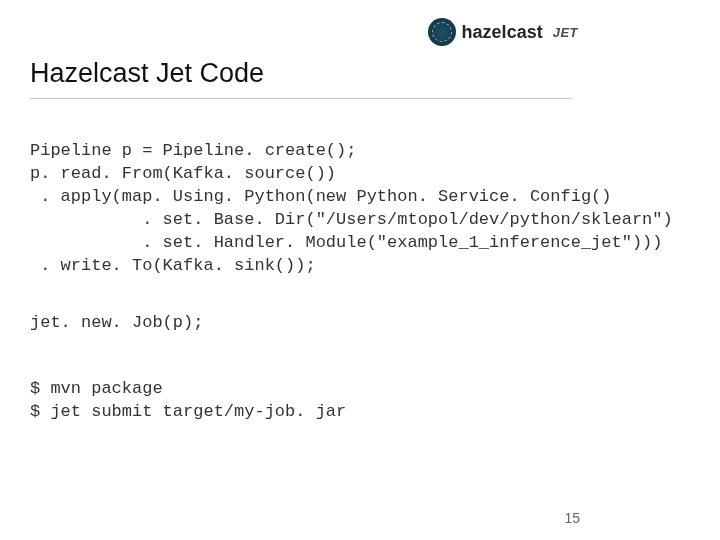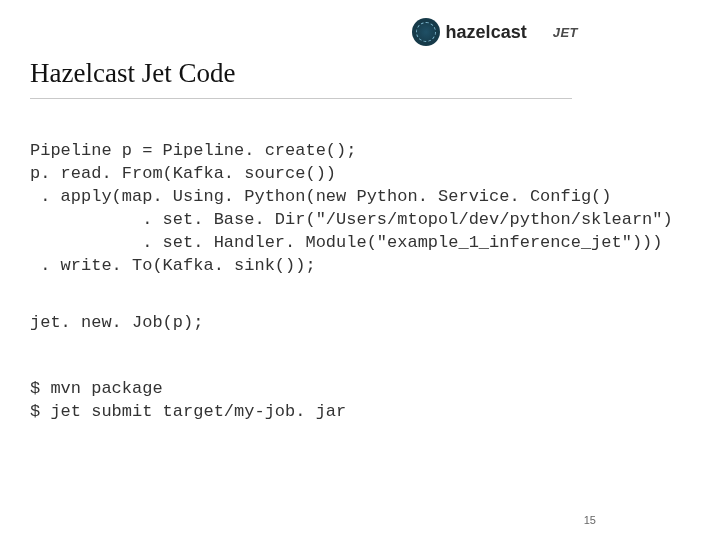--- a/index.html
+++ b/index.html
@@ -3,28 +3,28 @@
 <meta charset="utf-8">
 <style>
   * { margin: 0; padding: 0; box-sizing: border-box; }
   html, body { width: 720px; height: 540px; background: #fff; font-family: Arial, Helvetica, sans-serif; color: #222; }
   .slide { position: relative; width: 602px; height: 540px; }
   .brand { position: absolute; top: 18px; right: 24px; display: flex; align-items: center; gap: 6px; }
   .brand-icon { width: 28px; height: 28px; border-radius: 50%; background: #163a49; position: relative; }
   .brand-icon::after { content: ""; position: absolute; inset: 4px; border-radius: 50%; border: 1px dashed #7fbad1; background: radial-gradient(#1f5066, #163a49); }
   .brand-text { font-weight: 700; font-size: 18px; color: #262626; letter-spacing: 0; }
   .brand-text .bold { font-weight: 800; }
-  .brand-jet { font-weight: 800; font-size: 13px; color: #4b4b4b; margin-left: 20px; font-style: italic; letter-spacing: .5px; }
-  .title { position: absolute; top: 58px; left: 30px; font-size: 27px; font-weight: 400; color: #111; font-family: Liberation Serif, serif; }
+  .brand-jet { font-weight: 800; font-size: 13px; color: #4b4b4b; margin-left: 4px; font-style: italic; letter-spacing: .5px; }
+  .title { position: absolute; top: 58px; left: 30px; font-size: 27px; font-weight: 400; color: #111; }
   .rule { position: absolute; top: 98px; left: 30px; right: 30px; height: 1px; background: #c9c9c9; }
   .code { position: absolute; left: 30px; right: 46px; font-family: "Courier New", Courier, monospace; font-size: 17px; line-height: 1.35; color: #333; white-space: pre; }
   .code1 { top: 140px; }
   .code2 { top: 312px; }
   .code3 { top: 378px; }
-  .pagenum { position: absolute; bottom: 14px; right: 6px; font-size: 11px; color: #666; }
+  .pagenum { position: absolute; bottom: 14px; right: 22px; font-size: 14px; color: #666; }
 </style>
 </head>
 <body>
 
 <div class="slide">
 
   <div class="brand">
     <span class="brand-icon"></span>
     <span class="brand-text"><span class="bold">hazel</span><span>cast</span></span>
     <span class="brand-jet">JET</span>

